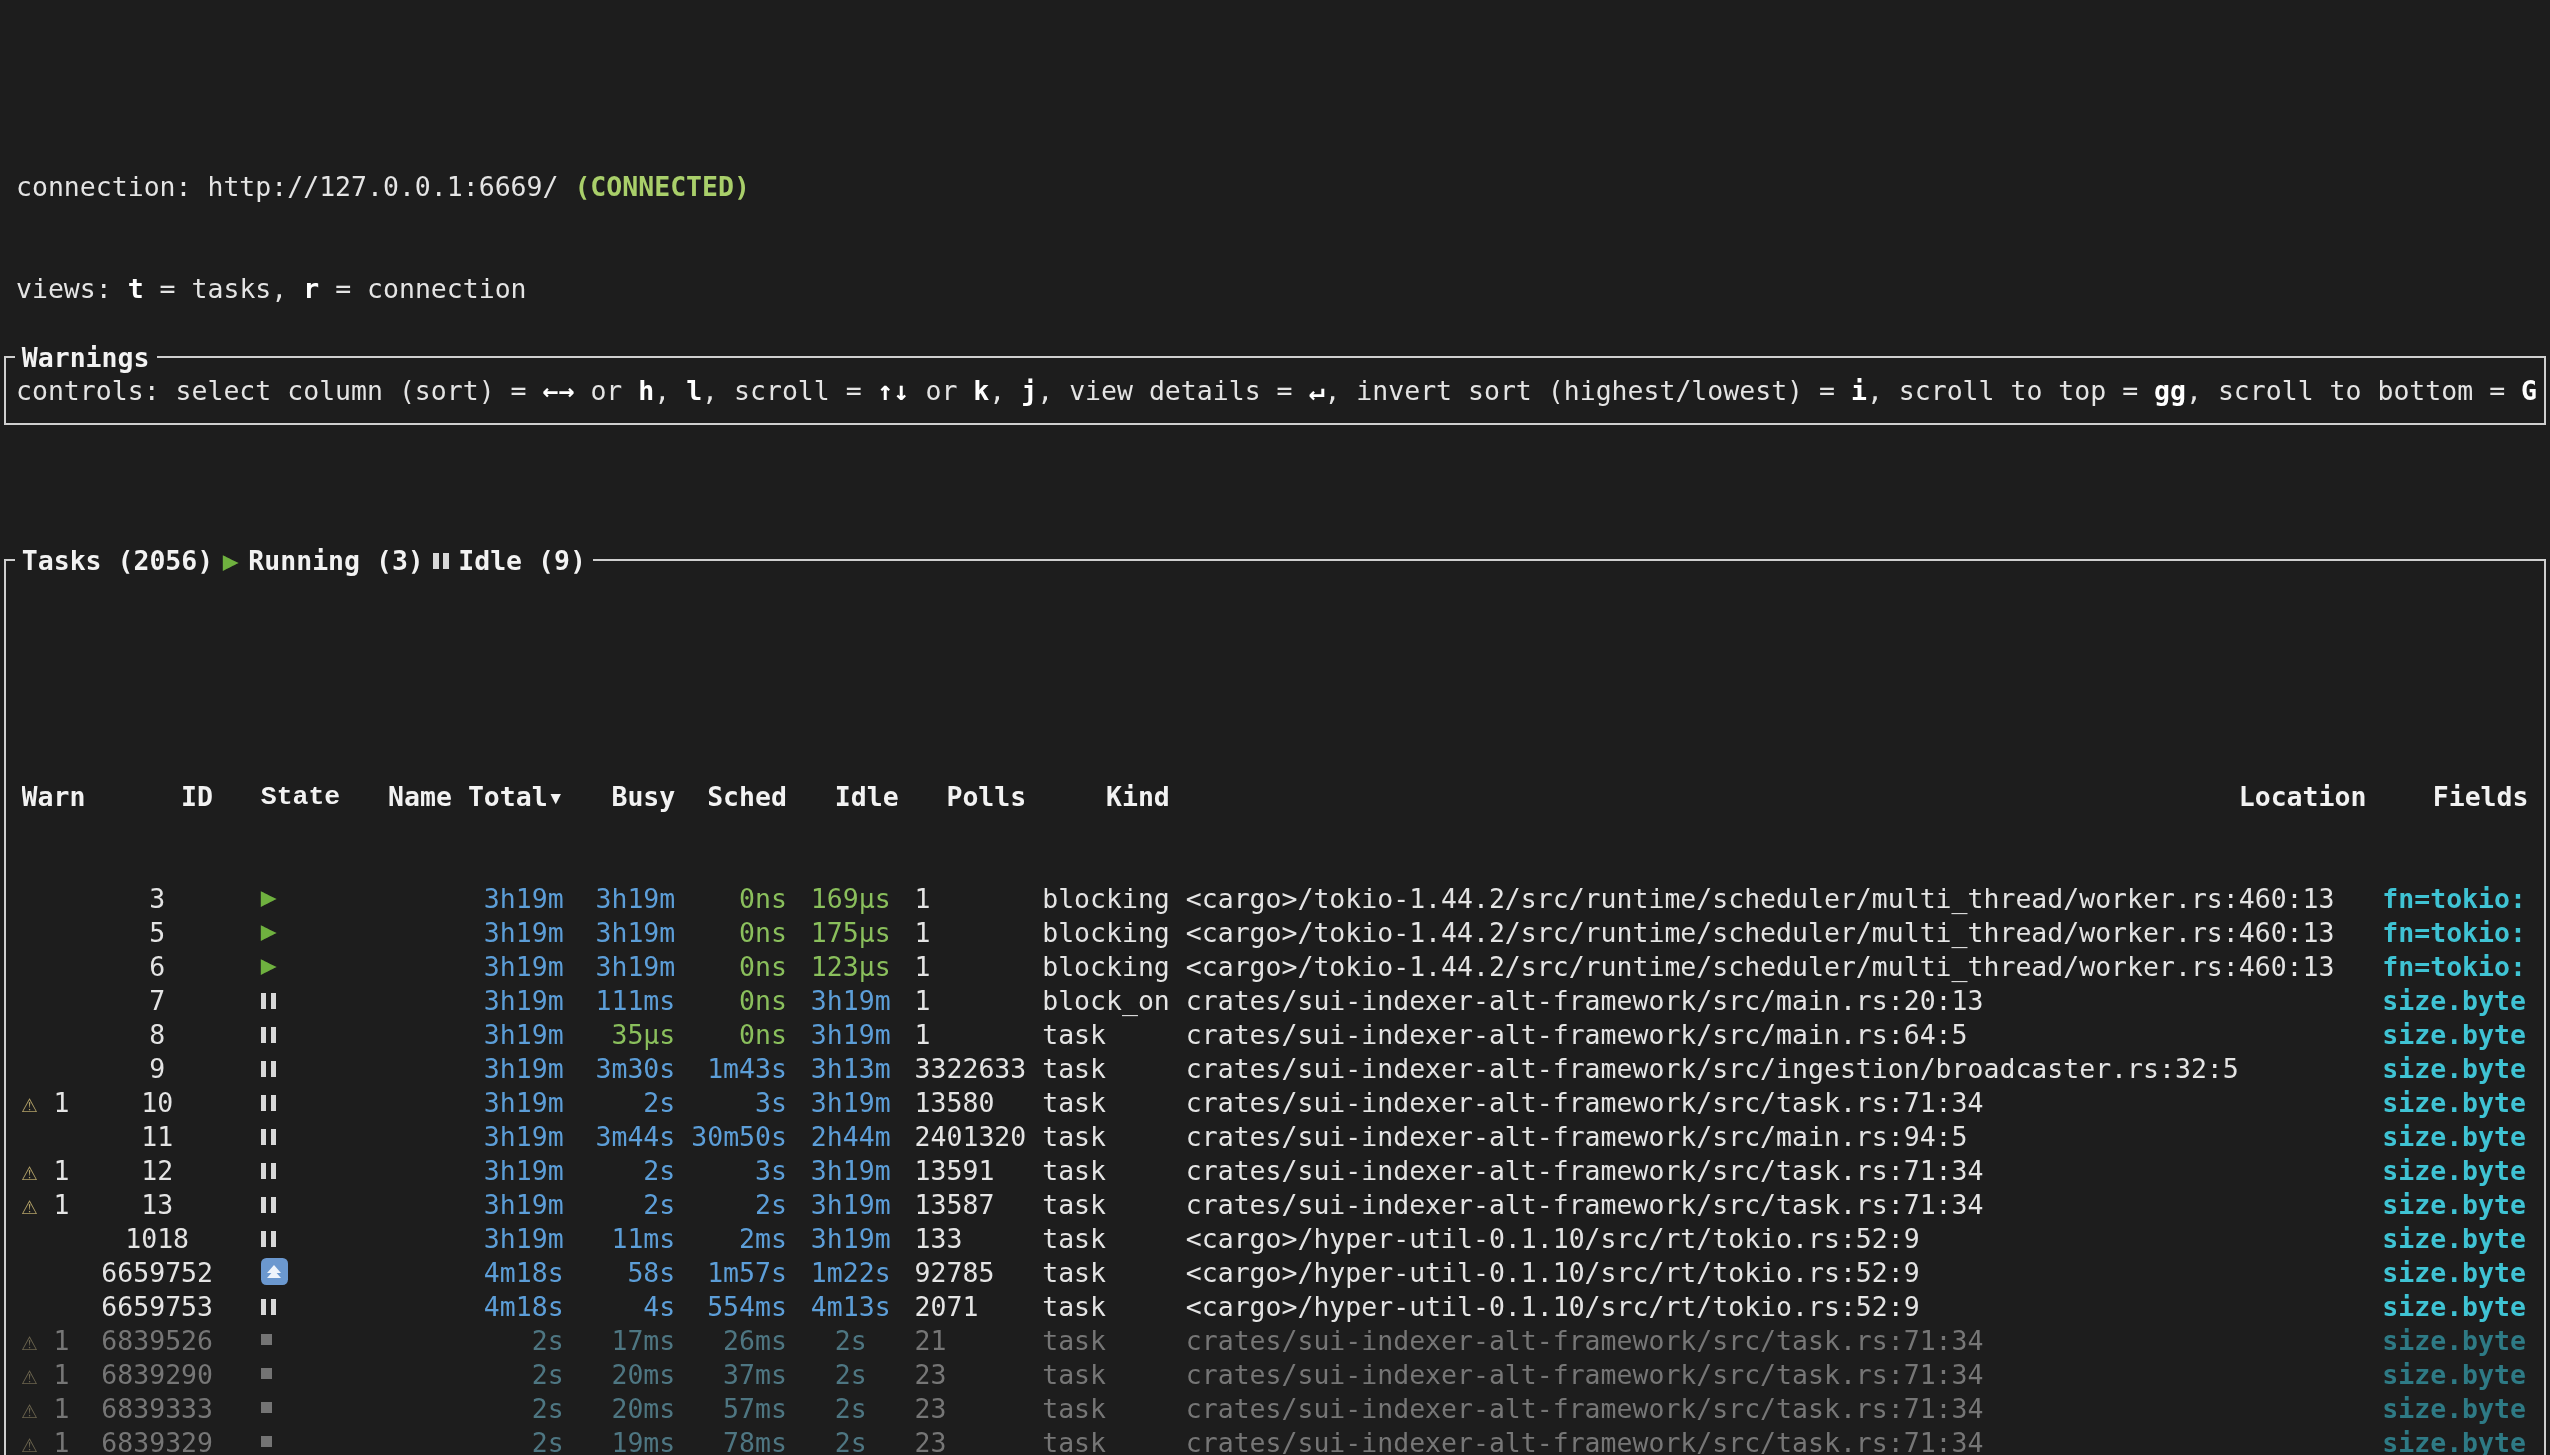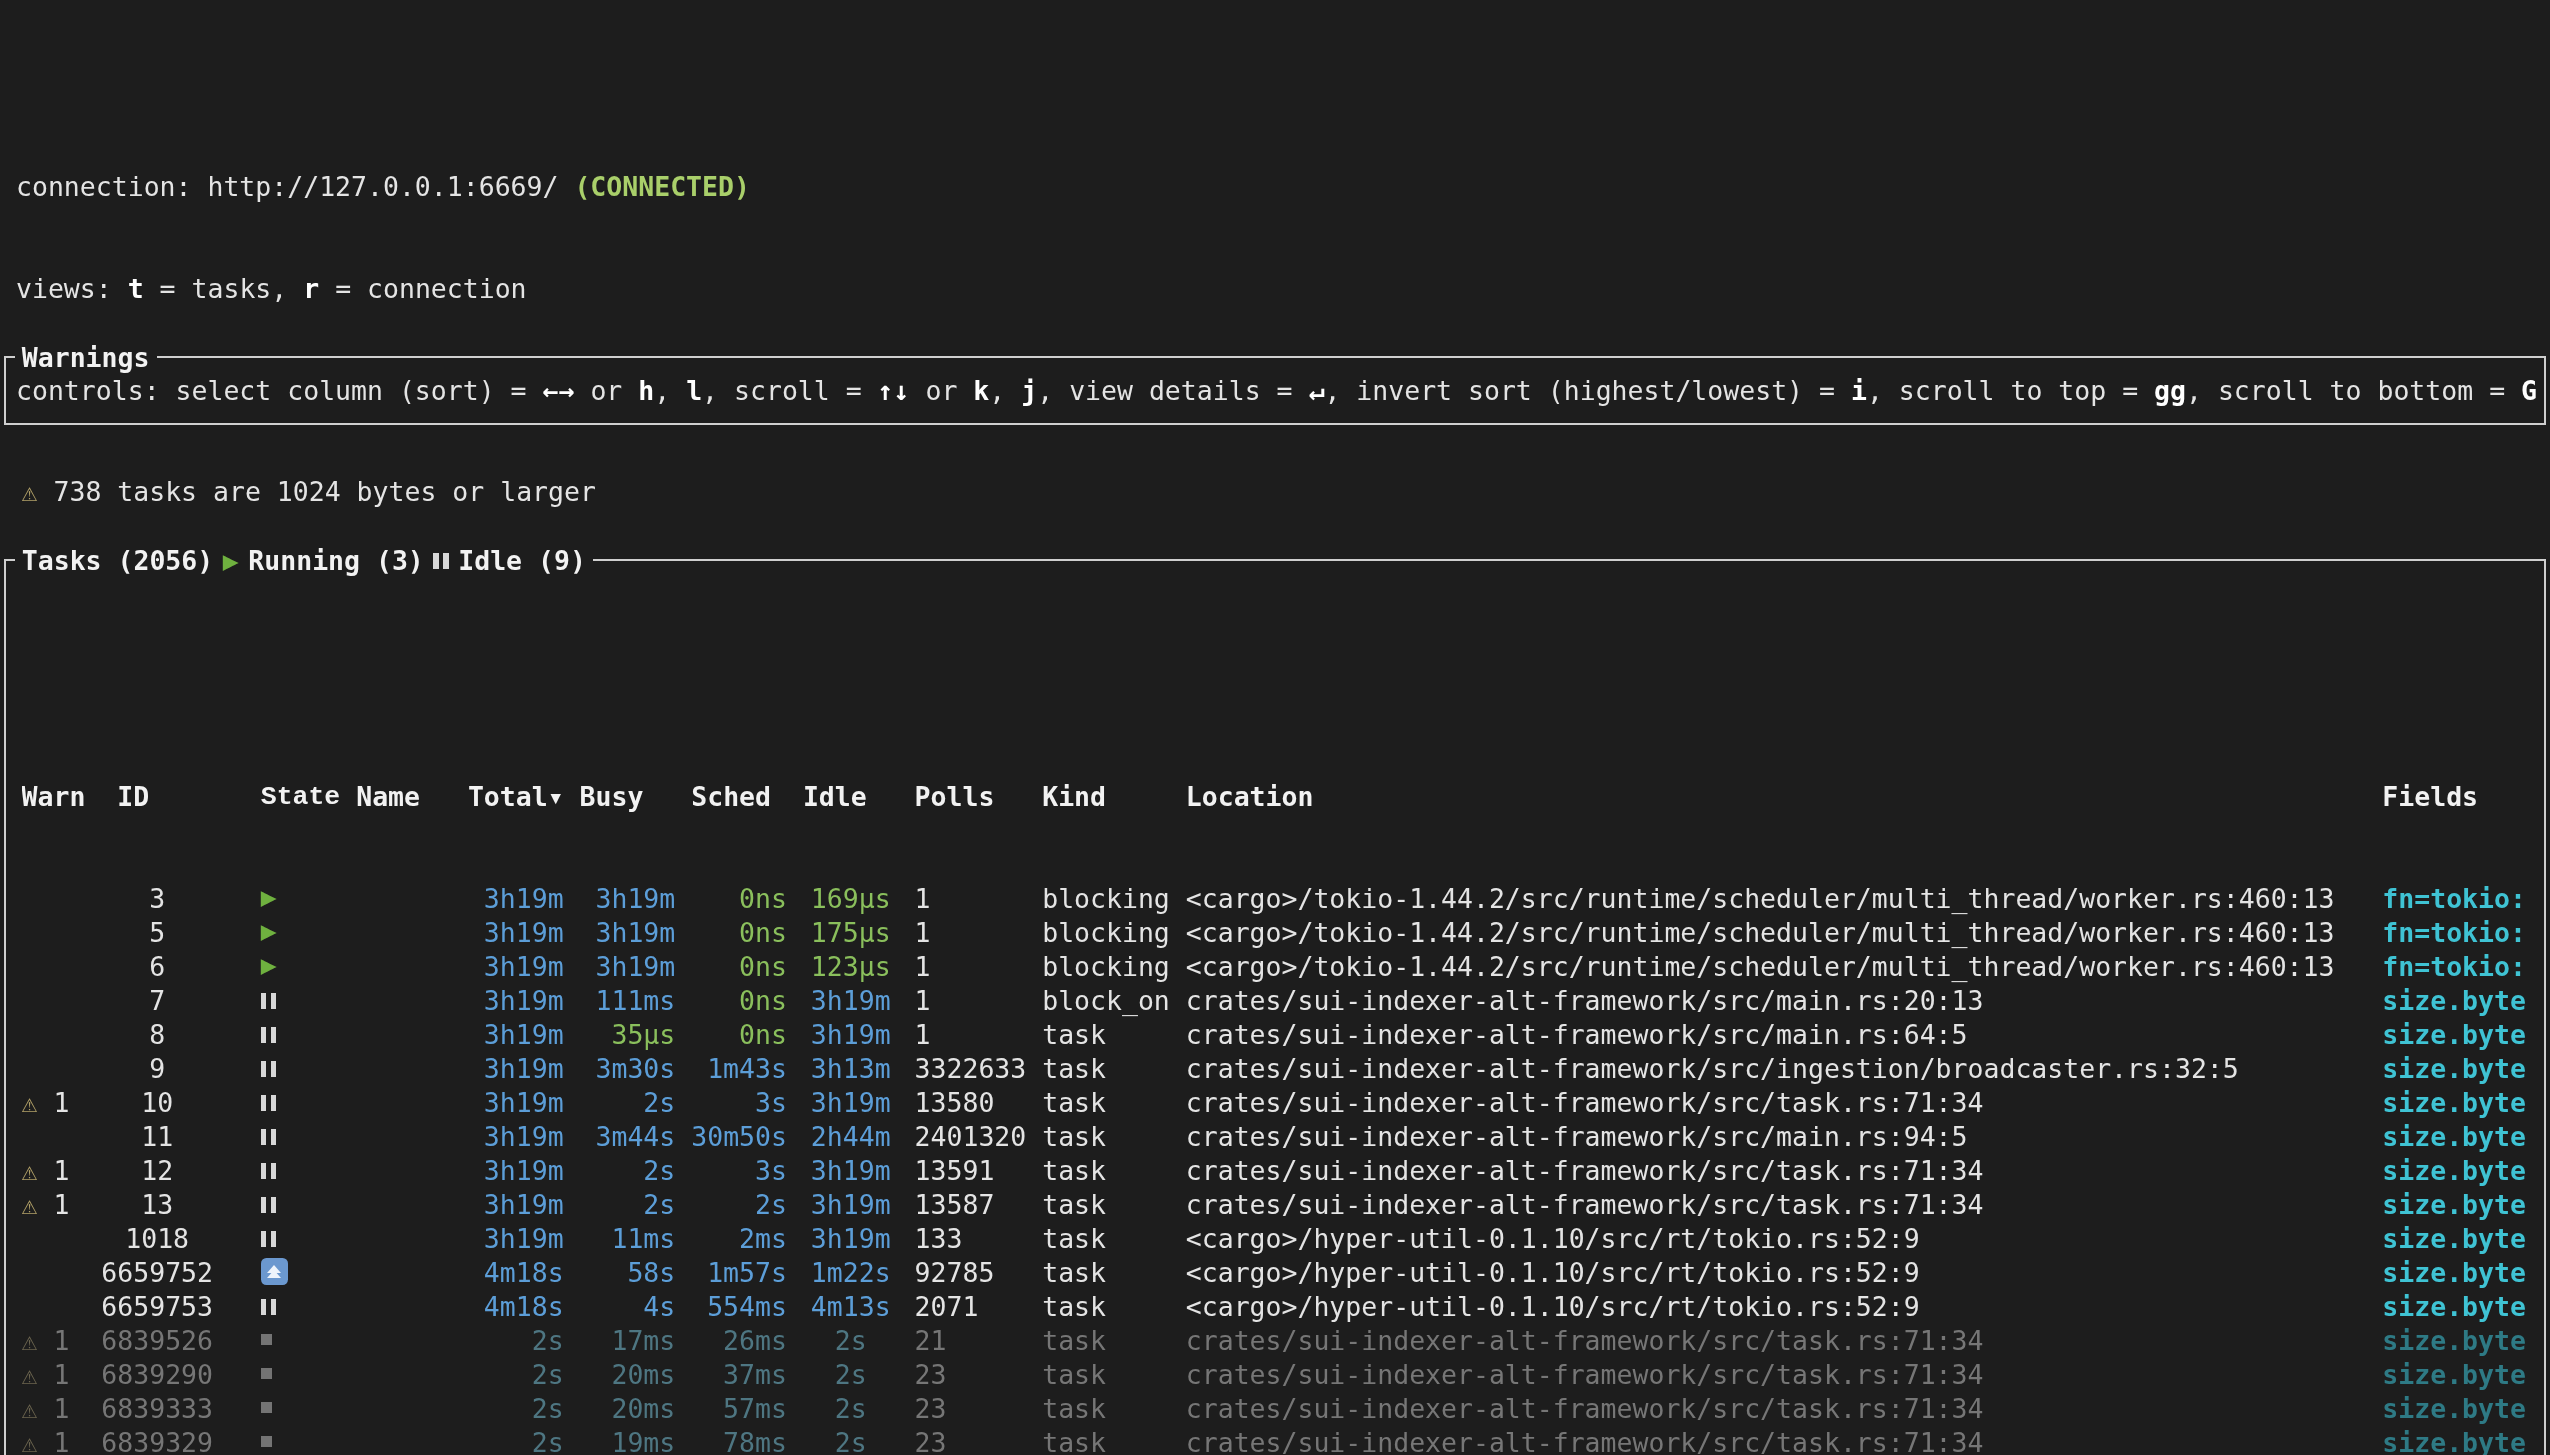--- a/index.html
+++ b/index.html
@@ -48,21 +48,21 @@
   .c-name  { width:6ch; }
   .c-total { width:6ch; text-align:right; }
   .c-busy  { width:6ch; text-align:right; }
   .c-sched { width:6ch; text-align:right; }
   .c-idle  { width:6ch; text-align:center; }
   .c-polls { width:7ch; }
   .c-kind  { width:8ch; }
   .c-loc   { width:74ch; }
   .c-fields{ flex:1; color:#3fc3d4; font-weight:bold; }
 
-  .thead .cell { color:#f2f2f2; font-weight:bold; text-align:left; }
+  .thead .cell { color:#f2f2f2; font-weight:bold; text-align:right; }
   .thead .c-id { padding-left:1ch; }
 
   .dur-b { color:#5c9ed8; }
   .dur-g { color:#8abf5c; }
 
   .trow.dim { color:#767676; }
   .trow.dim .dur-b { color:#4e7682; }
   .trow.dim .c-fields { color:#2e7a85; }
   .trow.dim .warn-glyph { color:#6c654f; }
 </style>
@@ -75,21 +75,20 @@
     <div class="tline"><span>connection: </span><span>http://127.0.0.1:6669/ </span><span class="seg-b green">(CONNECTED)</span></div>
     <div class="tline"><span>views: </span><span class="seg-b">t</span><span> = tasks, </span><span class="seg-b">r</span><span> = connection</span></div>
     <div class="tline"><span>controls: select column (sort) = </span><span class="seg-b">←→</span><span> or </span><span class="seg-b">h</span><span>, </span><span class="seg-b">l</span><span>, scroll = </span><span class="seg-b">↑↓</span><span> or </span><span class="seg-b">k</span><span>, </span><span class="seg-b">j</span><span>, view details = </span><span class="seg-b">↵</span><span>, invert sort (highest/lowest) = </span><span class="seg-b">i</span><span>, scroll to top = </span><span class="seg-b">gg</span><span>, scroll to bottom = </span><span class="seg-b">G</span></div>
   </header>
 
   <section class="panel warnings-panel">
     <div class="panel-inner">
       <div class="panel-title">
         <span>Warnings</span>
       </div>
-      <div class="warning-row"><span class="warn-glyph">⚠</span><span> 738 tasks are 1024 bytes or larger</span></div>
     </div>
   </section>
 
   <section class="panel tasks-panel">
     <div class="panel-inner no-bottom">
       <div class="panel-title">
         <span>Tasks (2056)</span>
         <span class="play-glyph">▶</span>
         <span>Running (3)</span>
         <span class="pause-glyph"><i></i><i></i></span>

